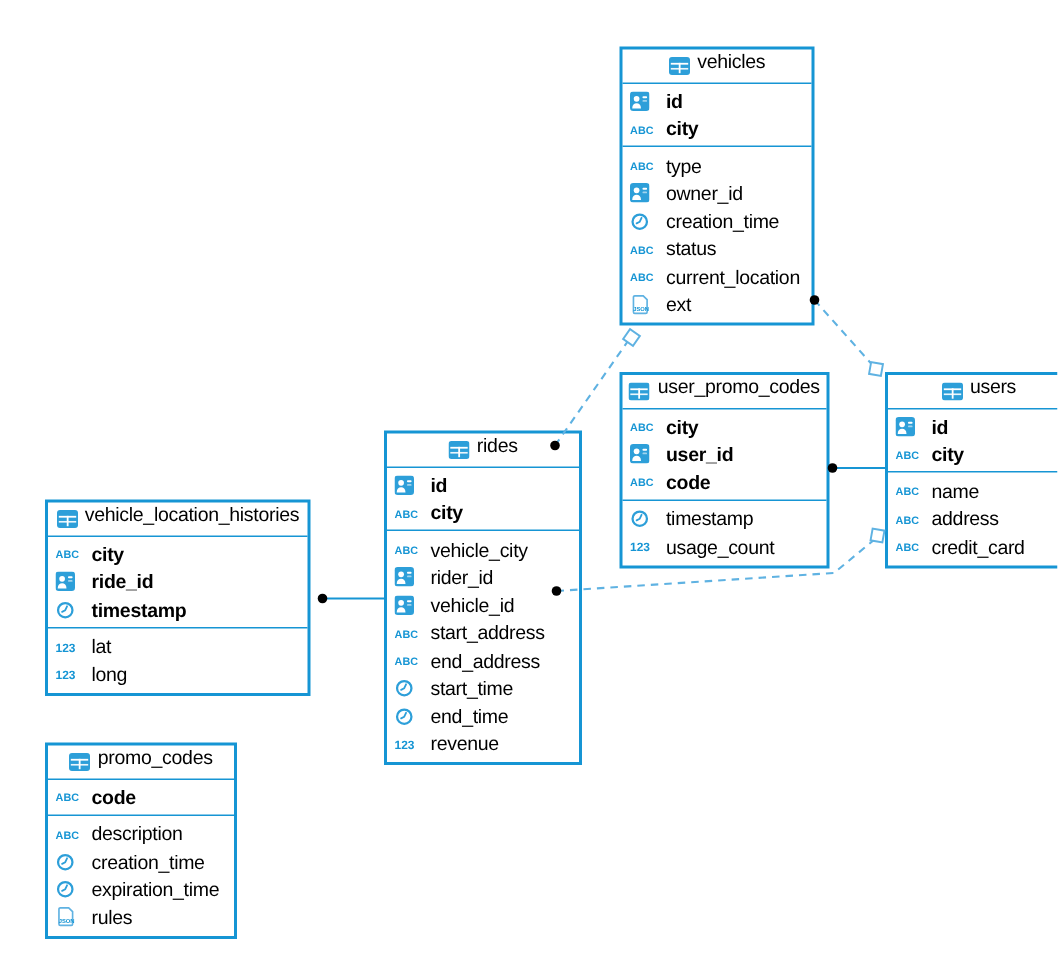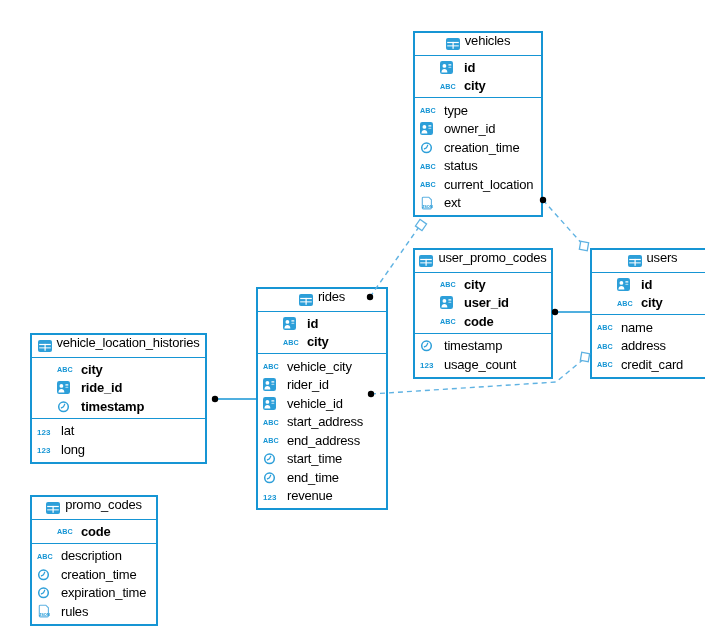--- a/index.html
+++ b/index.html
@@ -10,21 +10,21 @@
   .erd-table{
     position:absolute;background:#ffffff;border:2px solid var(--blue);
     box-sizing:border-box;z-index:1;
   }
   .thead{
     height:22px;display:flex;justify-content:center;gap:5px;
     border-bottom:1.5px solid var(--blue);
   }
   .ttitle{font-size:13px;color:#000;white-space:nowrap;letter-spacing:-0.2px;}
   .sect{padding:2px 0;}
-  .sect.keys{border-bottom:1.5px solid var(--blue);padding-left:20px;}
+  .sect.keys{border-bottom:1.5px solid var(--blue);}
   .sect.cols{padding:3px 0;}
   .frow{height:18.5px;display:flex;align-items:center;padding-left:5px;gap:4px;}
   .icn{width:20px;min-width:20px;display:flex;align-items:center;justify-content:flex-start;}
   .fname{font-size:13px;color:#000;white-space:nowrap;letter-spacing:-0.2px;}
   .fname.key{font-weight:700;}
   #wires{position:absolute;left:0;top:0;z-index:2;pointer-events:none;}
 </style>
 </head>
 <body>
 

